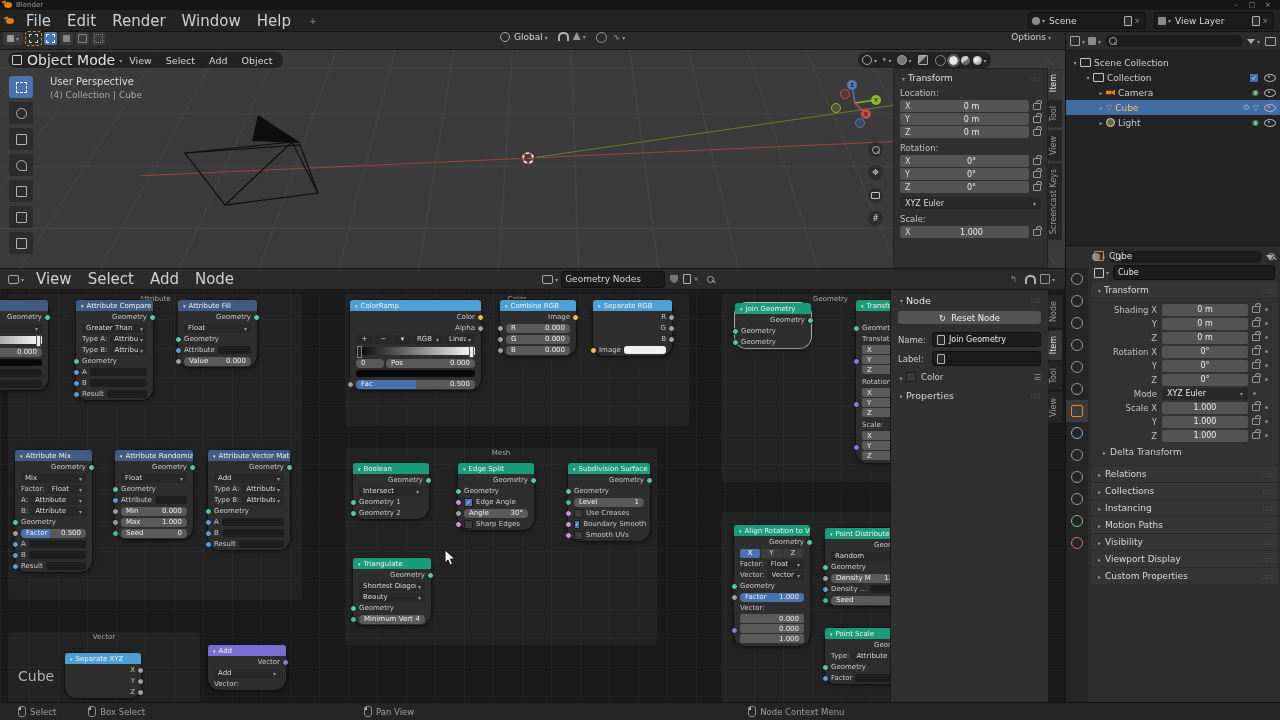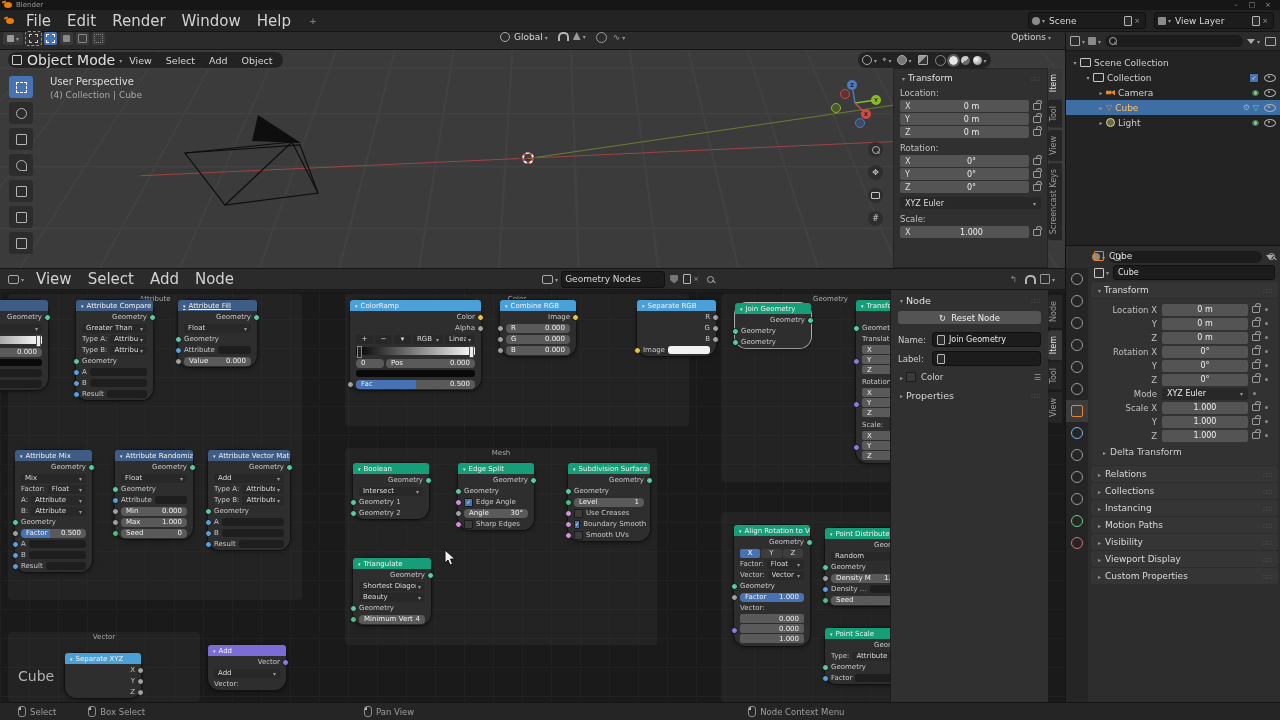--- a/index.html
+++ b/index.html
@@ -511,21 +511,21 @@
           </span>
       </div>
       <div class="panelhdr">
         <span class="arw" style="margin-right:3px">▾</span>
         <span>Transform</span>
         <span style="flex:1"></span>
           <span class="dots">∷∷</span>
       </div>
       <div id="prop-transform-body" style="background:#323232;border-radius:0 0 3px 3px;margin:0 3px;padding:4px 4px 6px 0">
           <div class="prop-row">
-            <span class="prop-lbl">Location X</span>
+            <span class="prop-lbl">Shading X</span>
             <span class="prop-field">
               <span>0 m</span>
             </span>
             <span class="lock"></span>
             <span class="animdot"></span>
           </div>
           <div class="prop-row">
             <span class="prop-lbl">Y</span>
             <span class="prop-field">
               <span>0 m</span>
@@ -780,21 +780,21 @@
           <span class="ndark"></span>
           <span class="sk l" style="background: rgb(92, 159, 214);"></span>
         </div>
         <div class="nrow">
           <span style="margin-right: 3px;">Result</span>
           <span class="ndark"></span>
           <span class="sk l" style="background: rgb(92, 159, 214);"></span>
         </div>
       </div>
       <div class="node" style="left: 178px; top: 10px; width: 79px;">
-        <div class="nhead" style="background: rgb(62, 92, 132); text-decoration: underline;">
+        <div class="nhead" style="background: rgb(62, 92, 132);">
           <span class="tri">▾</span>
           <span>Attribute Fill</span>
         </div>
         <div class="nrow right">
           <span>Geometry</span>
           <span class="sk r" style="background: rgb(92, 201, 164);"></span>
         </div>
         <div class="nrow">
           <span class="npill">
             <span class="v">Float</span>
@@ -895,21 +895,21 @@
           <span class="sk l" style="background: rgb(161, 161, 161);"></span>
         </div>
         <div class="nrow">
           <span class="nval">
             <span class="vl">B</span>
             <span class="vr">0.000</span>
           </span>
           <span class="sk l" style="background: rgb(161, 161, 161);"></span>
         </div>
       </div>
-      <div class="node" style="left: 593px; top: 10px; width: 79px; margin-left: 44px;">
+      <div class="node" style="left: 593px; top: 10px; width: 79px;">
         <div class="nhead" style="background: rgb(75, 160, 216);">
           <span class="tri">▾</span>
           <span>Separate RGB</span>
         </div>
         <div class="nrow right">
           <span>R</span>
           <span class="sk r" style="background: rgb(161, 161, 161);"></span>
         </div>
         <div class="nrow right">
           <span>G</span>

